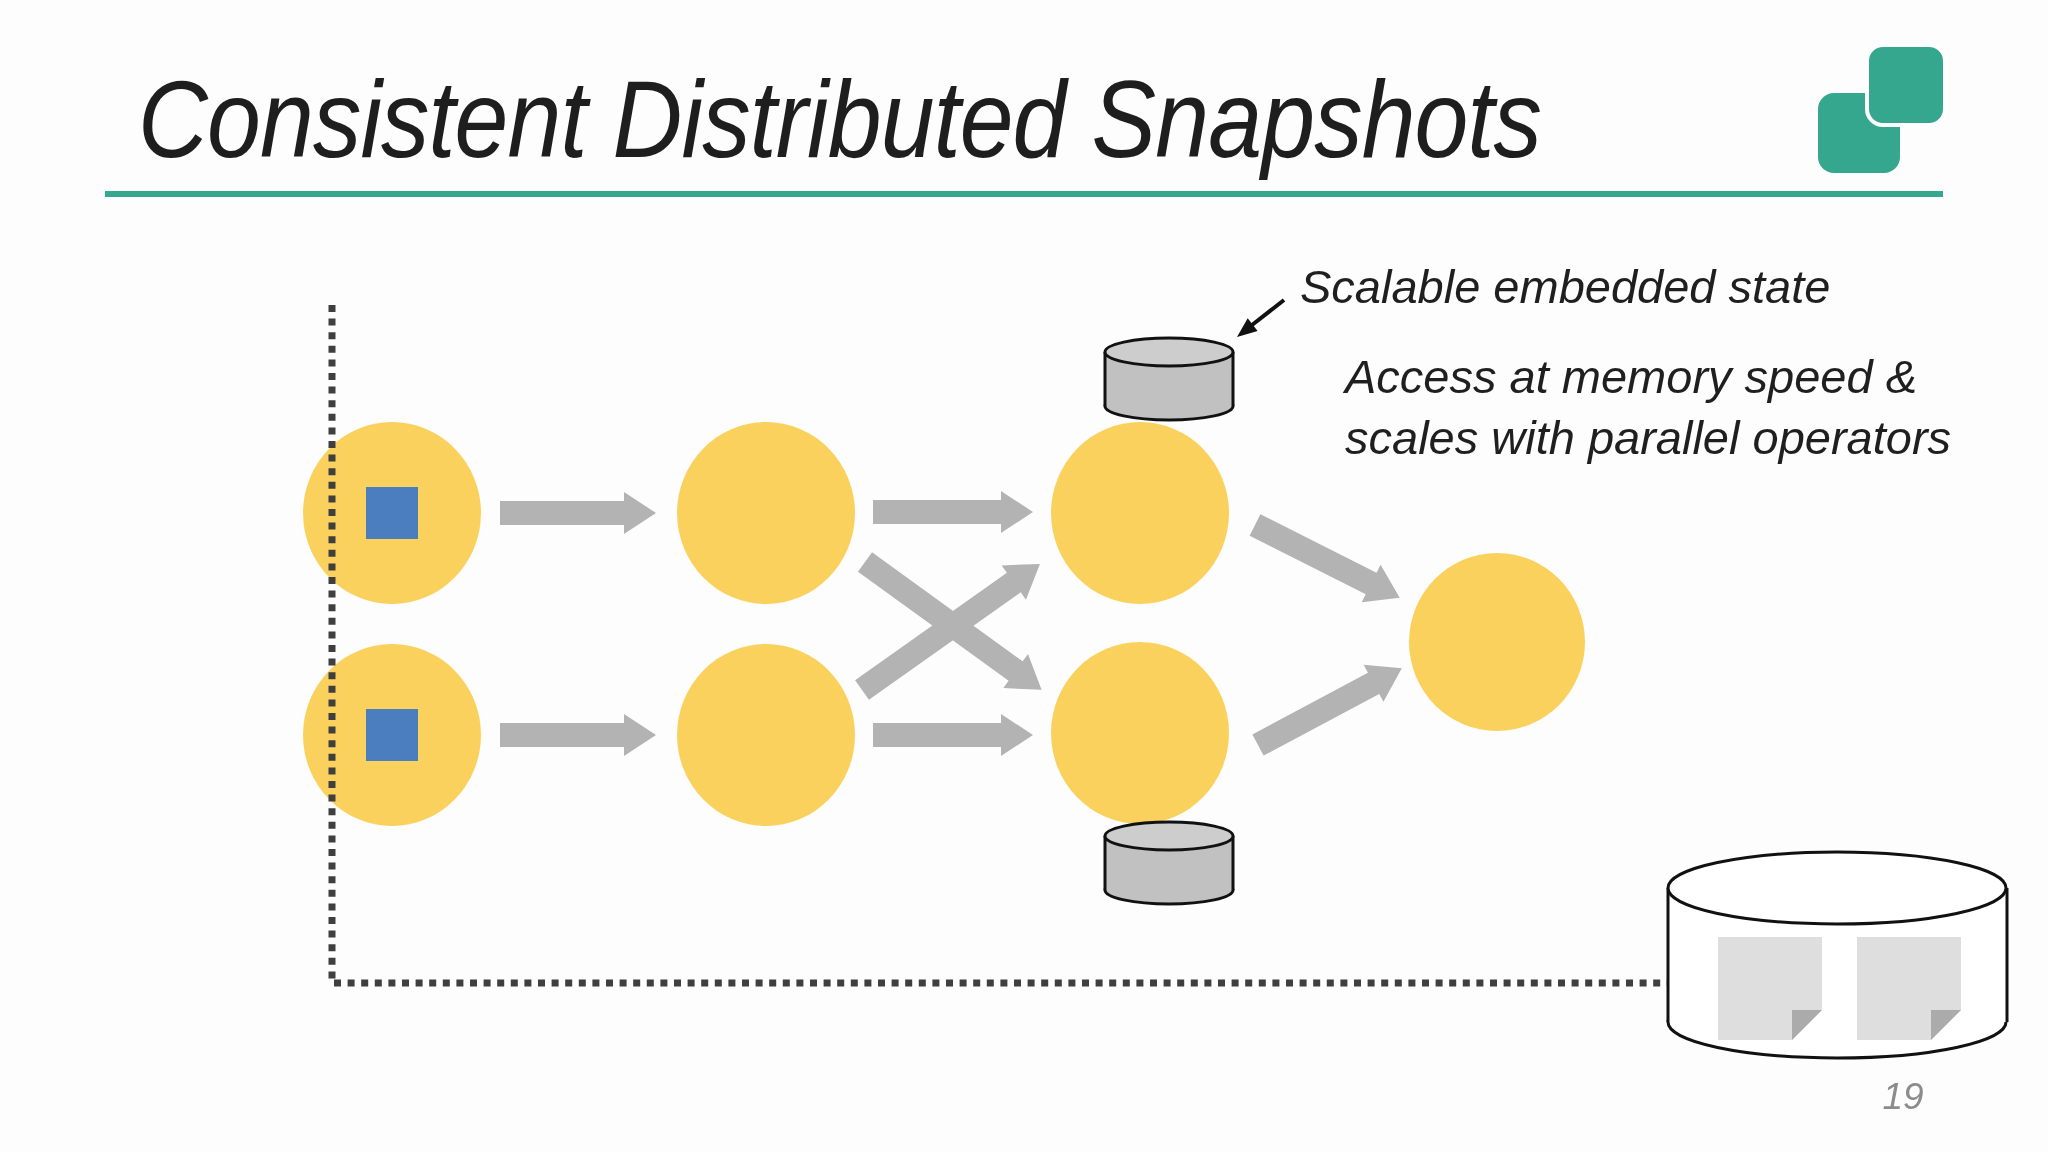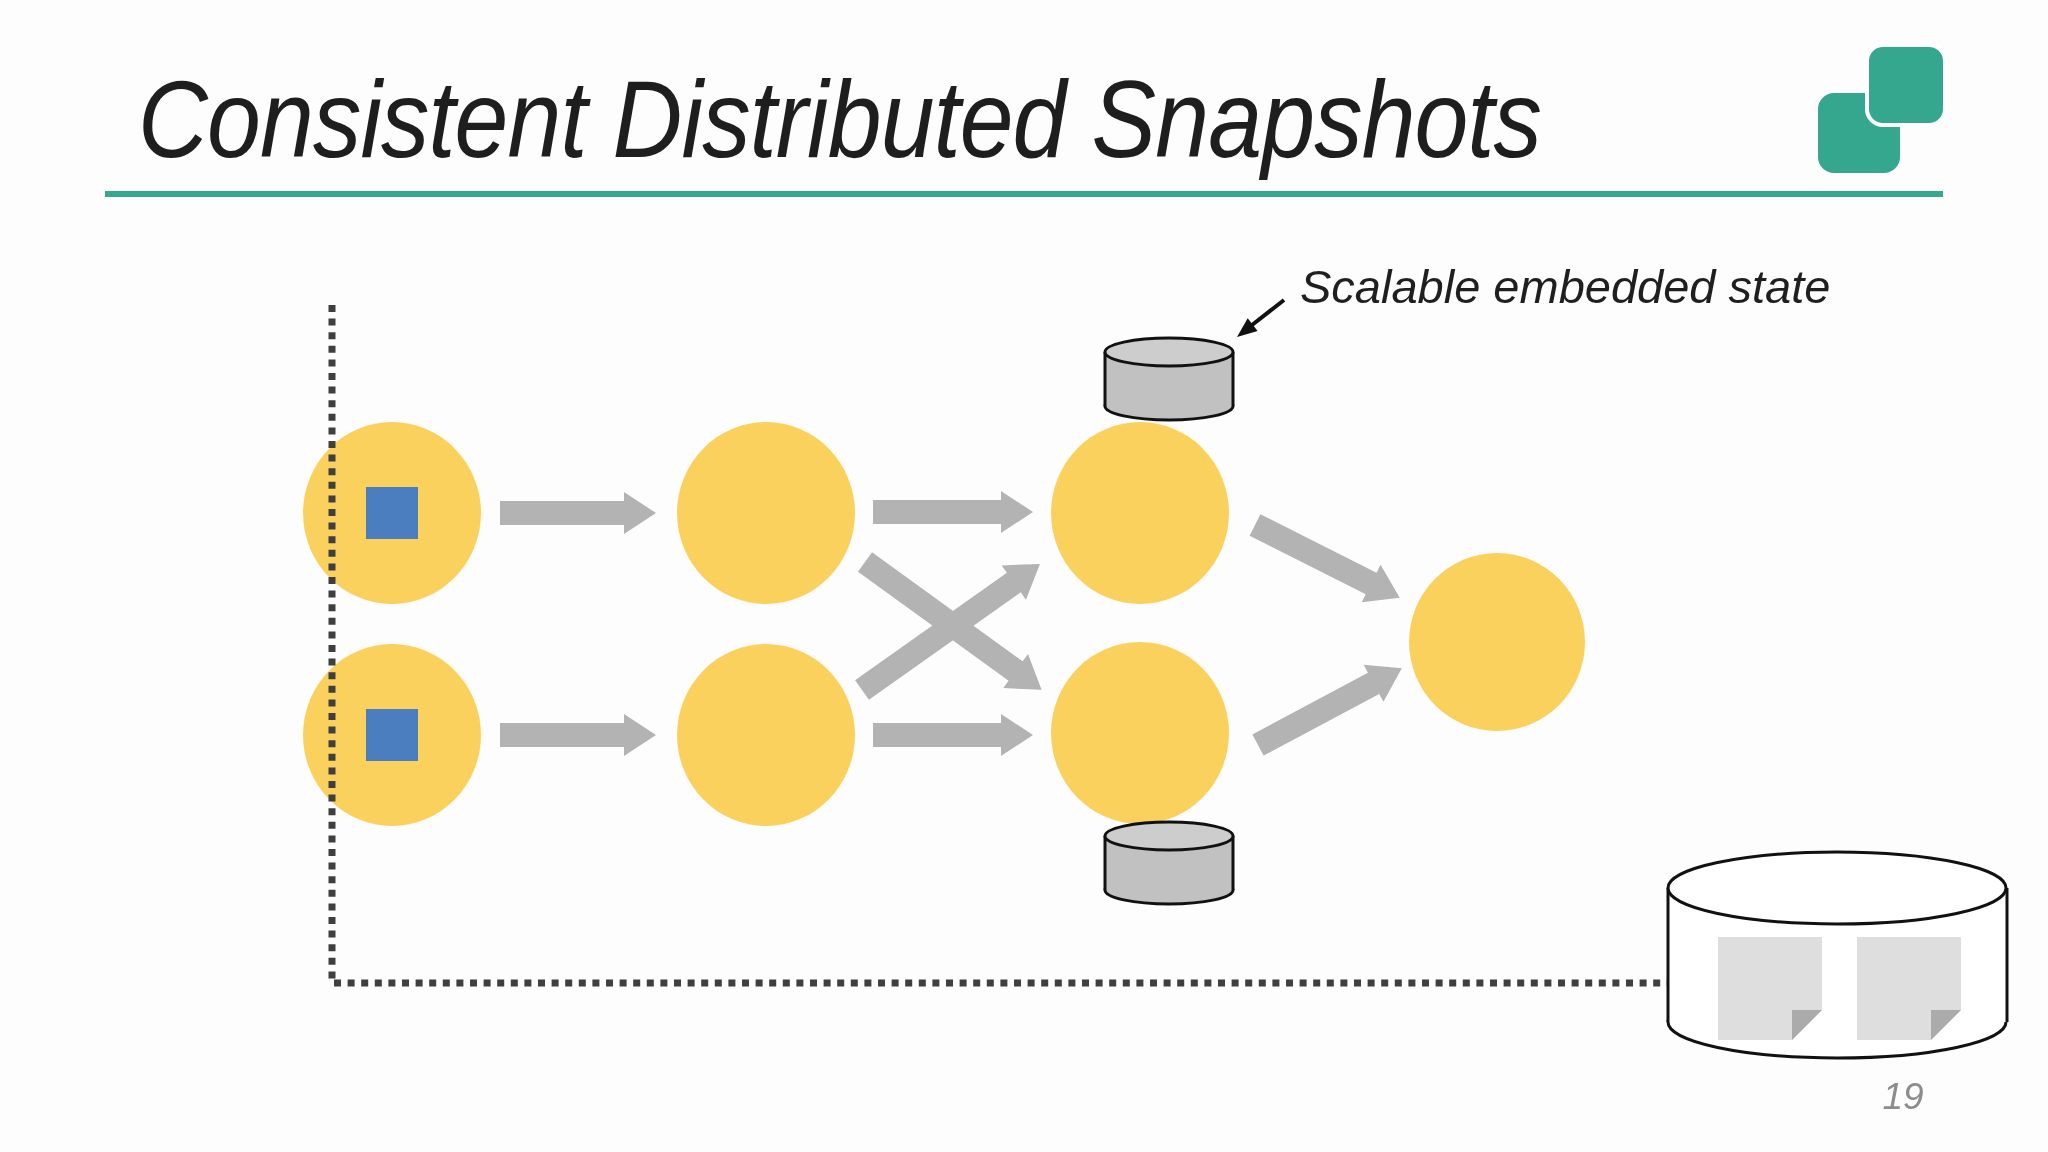--- a/index.html
+++ b/index.html
@@ -158,15 +158,19 @@
         <path d="M1857,937 H1961 V1010 L1931,1040 H1857 Z" fill="#DEDEDE"></path>
         <path d="M1961,1010 L1931,1040 L1931,1010 Z" fill="#ABABAB"></path>
       </g>
     </g>
   </svg>
 
   <div class="slide-title">Consistent Distributed Snapshots</div>
 
   <div class="annotation state-label">Scalable embedded state</div>
 
+  <div class="annotation memory-note">
+    <div>Access at memory speed &amp;</div>
+    <div>scales with parallel operators</div>
+  </div>
 
   <div class="page-number">19</div>
 </div>
 
 </body></html>

